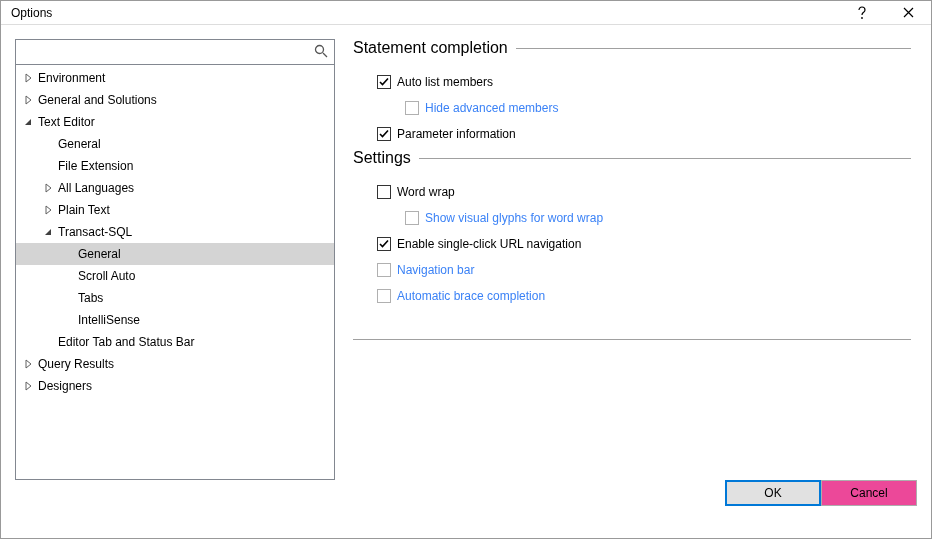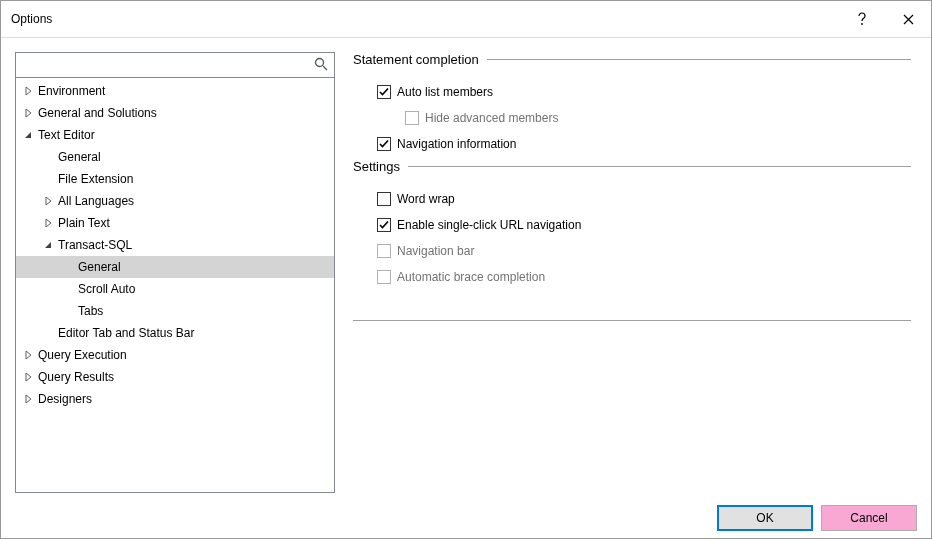--- a/index.html
+++ b/index.html
@@ -1,48 +1,48 @@
 <!DOCTYPE html>
 <html><head>
 <meta charset="utf-8">
 <style>
 *{box-sizing:border-box;margin:0;padding:0;font-family:"Segoe UI",Tahoma,sans-serif;font-size:12px;color:#000}
 body{background:#fff;width:932px;height:539px;overflow:hidden;border:1px solid #999}
-.titlebar{height:37px;display:flex;align-items:center;padding:0 0 0 10px;border-bottom:1px solid #ddd}
+.titlebar{height:24px;display:flex;align-items:center;padding:0 0 0 10px;border-bottom:1px solid #ddd}
 .titlebar .title{flex:1;font-size:12px}
 .titlebar .btn{width:46px;height:32px;display:flex;align-items:center;justify-content:center}
 .content{display:flex;height:calc(100% - 32px - 50px);padding:14px 14px 0 14px;gap:18px}
 .left{width:320px;display:flex;flex-direction:column;border:1px solid #828790}
 .search{position:relative;border-bottom:1px solid #828790}
 .search input{width:100%;height:24px;border:none;outline:none;padding:0 26px 0 6px;font-size:12px}
 .search .mag{position:absolute;right:6px;top:4px;width:14px;height:14px}
 .treewrap{flex:1;overflow:hidden;position:relative}
 .tree{position:absolute;inset:0;overflow-y:scroll;padding:2px 0}
 .tree::-webkit-scrollbar{width:18px}
 .tree::-webkit-scrollbar-track{background:#f0f0f0}
 .tree::-webkit-scrollbar-thumb{background:#c0c0c0;border:1px solid #a0a0a0}
 .node{display:flex;align-items:center;height:22px;cursor:default}
 .node.sel{background:#d4d4d4}
 .tw{width:12px;height:12px;margin-right:4px;display:flex;align-items:center;justify-content:center;flex-shrink:0}
 .sp{flex-shrink:0}
 .right{flex:1;padding:0 6px 0 0}
 .group{margin-bottom:8px}
 .gh{display:flex;align-items:center;margin-bottom:6px}
-.gh .lbl{padding-right:8px;font-size:13px}
+.gh .lbl{padding-right:8px;font-size:16px}
 .gh .line{flex:1;height:1px;background:#a0a0a0}
 .opt{display:flex;align-items:flex-end;height:26px;padding-left:24px}
 .opt.sub{padding-left:52px}
-.opt.dis span{color:#737373}
+.opt.dis span{color:#3b82f6}
 .cb{width:14px;height:14px;border:1px solid #333;margin-right:6px;display:flex;align-items:center;justify-content:center;flex-shrink:0;background:#fff}
 .cb.dis{border-color:#b0b0b0}
 .cb svg{display:none}
 .cb.chk svg{display:block}
 .sep{height:1px;background:#a0a0a0;margin-top:36px}
-.buttons{height:50px;display:flex;align-items:center;justify-content:flex-end;padding:0 14px;gap:8px}
-.buttons button{width:96px;height:26px;background:#f9a8d4;border:1px solid #adadad;font-size:12px}
+.buttons{height:50px;display:flex;align-items:flex-start;justify-content:flex-end;padding:0 14px;}
+.buttons button{width:96px;height:26px;background:#ec4899;border:1px solid #adadad;font-size:12px}
 .buttons button.primary{border:2px solid #0078d7;background:#e1e1e1}
 </style>
 </head>
 <body>
 
 <div class="titlebar">
   <div class="title">Options</div>
   <div class="btn">
     <svg width="10" height="14" viewBox="0 0 10 14">
         <path d="M2 4c0-1.5 1.3-3 3-3s3 1.3 3 3c0 1.2-0.8 1.8-1.6 2.4C5.7 7 5 7.5 5 9" stroke="#000" fill="none" stroke-width="1.2"></path>
@@ -140,32 +140,28 @@
             <span class="sp" style="width: 46px;"></span>
             <span class="tw"></span>
             <span>Scroll Auto</span>
           </div>
           <div class="node">
             <span class="sp" style="width: 46px;"></span>
             <span class="tw"></span>
             <span>Tabs</span>
           </div>
           <div class="node">
+            <span class="sp" style="width: 46px;"></span>
+            <span class="tw"></span>
+            <span>IntelliSense</span>
+          </div>
+          <div class="node">
             <span class="sp" style="width: 26px;"></span>
             <span class="tw"></span>
             <span>Editor Tab and Status Bar</span>
-          </div>
-          <div class="node">
-            <span class="sp" style="width: 6px;"></span>
-            <span class="tw">
-              <svg width="10" height="10" viewBox="0 0 10 10">
-                <path d="M3 1L8 5L3 9Z" fill="none" stroke="#606060" stroke-width="1"></path>
-              </svg>
-            </span>
-            <span>Query Execution</span>
           </div>
           <div class="node">
             <span class="sp" style="width: 6px;"></span>
             <span class="tw">
               <svg width="10" height="10" viewBox="0 0 10 10">
                 <path d="M3 1L8 5L3 9Z" fill="none" stroke="#606060" stroke-width="1"></path>
               </svg>
             </span>
             <span>Query Results</span>
           </div>
@@ -200,32 +196,36 @@
           <div class="opt sub dis">
             <span class="cb dis"></span>
             <span>Hide advanced members</span>
           </div>
           <div class="opt">
             <span class="cb chk">
               <svg width="12" height="12" viewBox="0 0 12 12">
                 <path d="M2 6l2.5 2.5L10 2.5" stroke="#000" stroke-width="1.6" fill="none"></path>
               </svg>
             </span>
-            <span>Navigation information</span>
+            <span>Parameter information</span>
           </div>
         </div>
         <div class="group">
           <div class="gh">
             <span class="lbl">Settings</span>
             <span class="line"></span>
           </div>
           <div class="opt">
             <span class="cb"></span>
             <span>Word wrap</span>
           </div>
+          <div class="opt sub dis">
+            <span class="cb dis"></span>
+            <span>Show visual glyphs for word wrap</span>
+          </div>
           <div class="opt">
             <span class="cb chk">
               <svg width="12" height="12" viewBox="0 0 12 12">
                 <path d="M2 6l2.5 2.5L10 2.5" stroke="#000" stroke-width="1.6" fill="none"></path>
               </svg>
             </span>
             <span>Enable single-click URL navigation</span>
           </div>
           <div class="opt dis">
             <span class="cb dis"></span>

